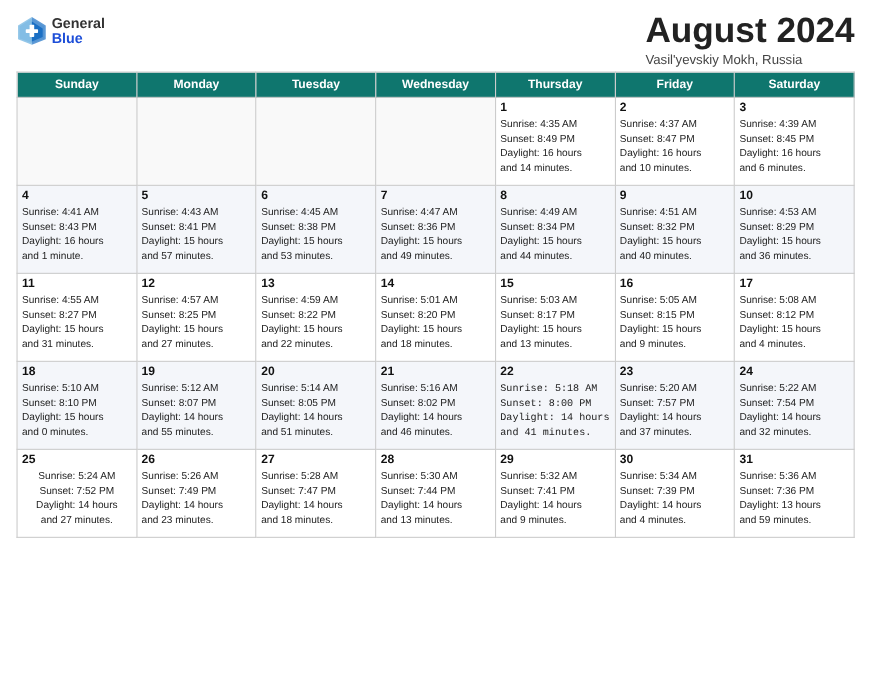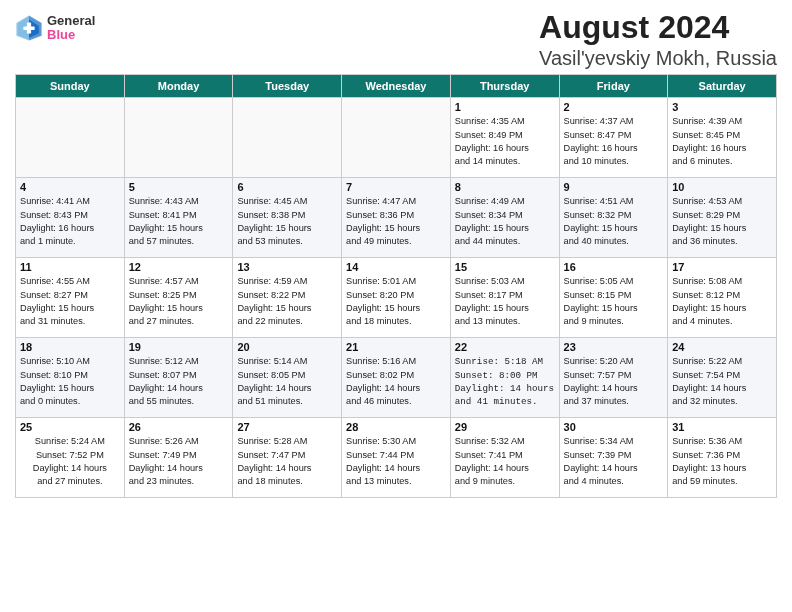--- a/index.html
+++ b/index.html
@@ -26,36 +26,36 @@
       margin-top: 4px;
     }
     .logo-text {
       display: flex;
       flex-direction: column;
       font-size: 13px;
       font-weight: bold;
       line-height: 1.1;
     }
     .logo-general { color: #333; }
-    .logo-blue { color: #ec4899; }
+    .logo-blue { color: #1d4ed8; }
     .logo-icon {
       width: 28px;
       height: 28px;
       margin-right: 4px;
     }
     .title-block {
     }
     .month-year {
       font-size: 32px;
       font-weight: bold;
       color: #222;
       line-height: 1.1;
     }
     .location {
-      font-size: 20px;
+      font-size: 12px;
       color: #444;
       margin-top: 2px;
     }
     .calendar {
       width: 100%;
       border-collapse: collapse;
       table-layout: fixed;
       font-size: 10px;
     }
     .calendar th {

